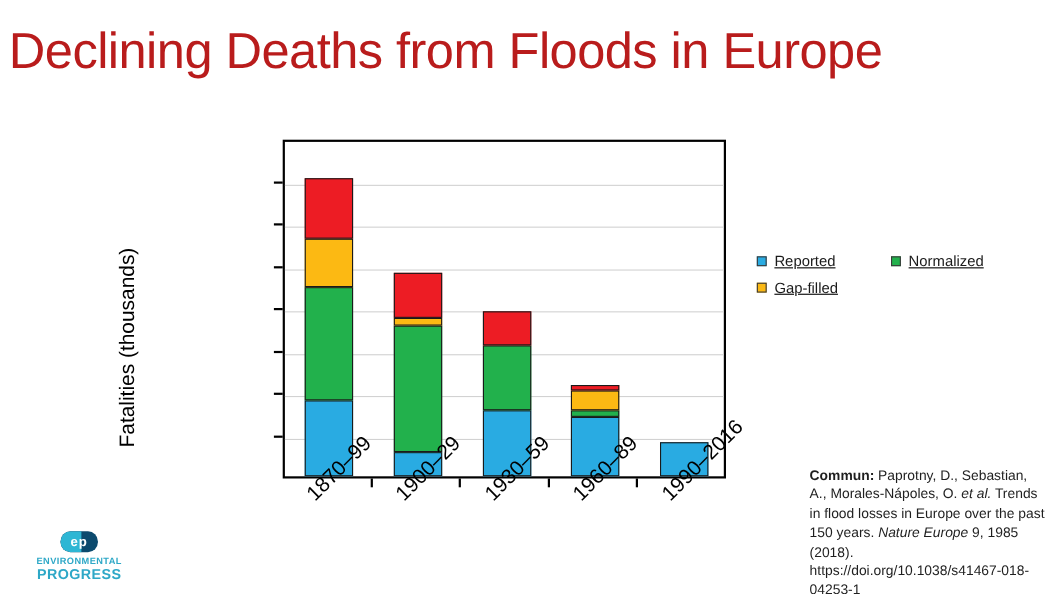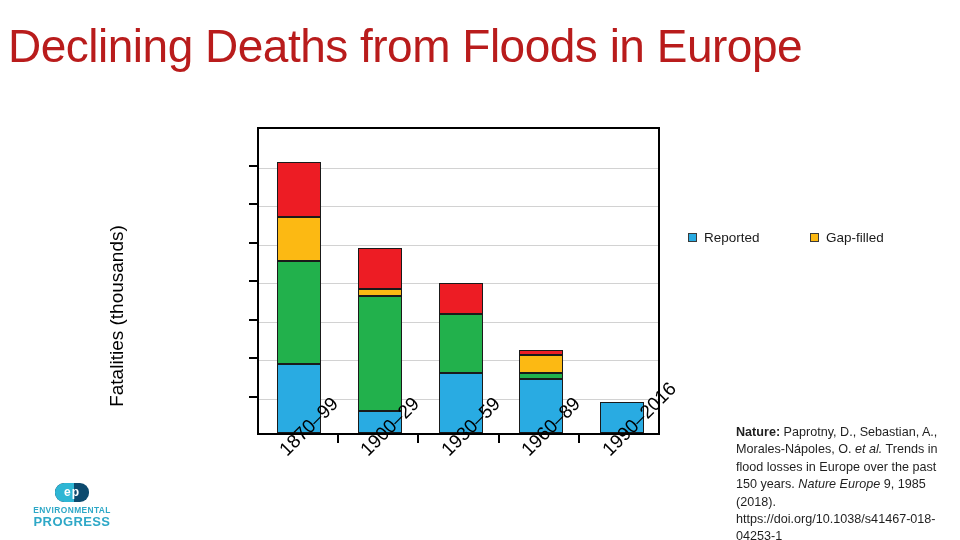--- a/index.html
+++ b/index.html
@@ -124,20 +124,21 @@
   
   #legend {
     position: absolute;
     left: 688px;
     top: 225px;
     width: 262px;
     display: grid;
     grid-template-columns: 122px 140px;
     grid-auto-rows: 24px;
     align-items: center;
+    text-decoration: underline;
   }
   .legend-item {
     display: flex;
     align-items: center;
     gap: 7px;
   }
   .legend-swatch {
     width: 9px;
     height: 9px;
     border: 1.4px solid #3a3a3a;
@@ -282,27 +283,31 @@
     <div class="xcat-label" style="left: 517.1px;">1960–89</div>
     <div class="xcat-label" style="left: 597.7px;">1990–2016</div>
   </div>
 
 <div id="legend">
     <div class="legend-item">
       <span class="legend-swatch" style="background: rgb(41, 171, 226);"></span>
       <span class="legend-label">Reported</span>
     </div>
     <div class="legend-item">
+      <span class="legend-swatch" style="background: rgb(34, 177, 76);"></span>
+      <span class="legend-label">Normalized</span>
+    </div>
+    <div class="legend-item">
       <span class="legend-swatch" style="background: rgb(252, 185, 19);"></span>
       <span class="legend-label">Gap-filled</span>
     </div>
   </div>
 
 <div id="source-note">
-  <b>Nature:</b><span> Paprotny, D., Sebastian, A., Morales-Nápoles, O. </span><i>et al.</i><span> Trends in flood losses in Europe over the past 150 years. </span><i>Nature Europe</i><span> 9, 1985 (2018). https://doi.org/10.1038/s41467-018-04253-1</span>
+  <b>Commun:</b><span> Paprotny, D., Sebastian, A., Morales-Nápoles, O. </span><i>et al.</i><span> Trends in flood losses in Europe over the past 150 years. </span><i>Nature Europe</i><span> 9, 1985 (2018). https://doi.org/10.1038/s41467-018-04253-1</span>
 </div>
 
 <div id="logo">
   <div id="logo-mark">
     <span>ep</span>
   </div>
   <div class="logo-line1">ENVIRONMENTAL</div>
   <div class="logo-line2">PROGRESS</div>
 </div>
 

